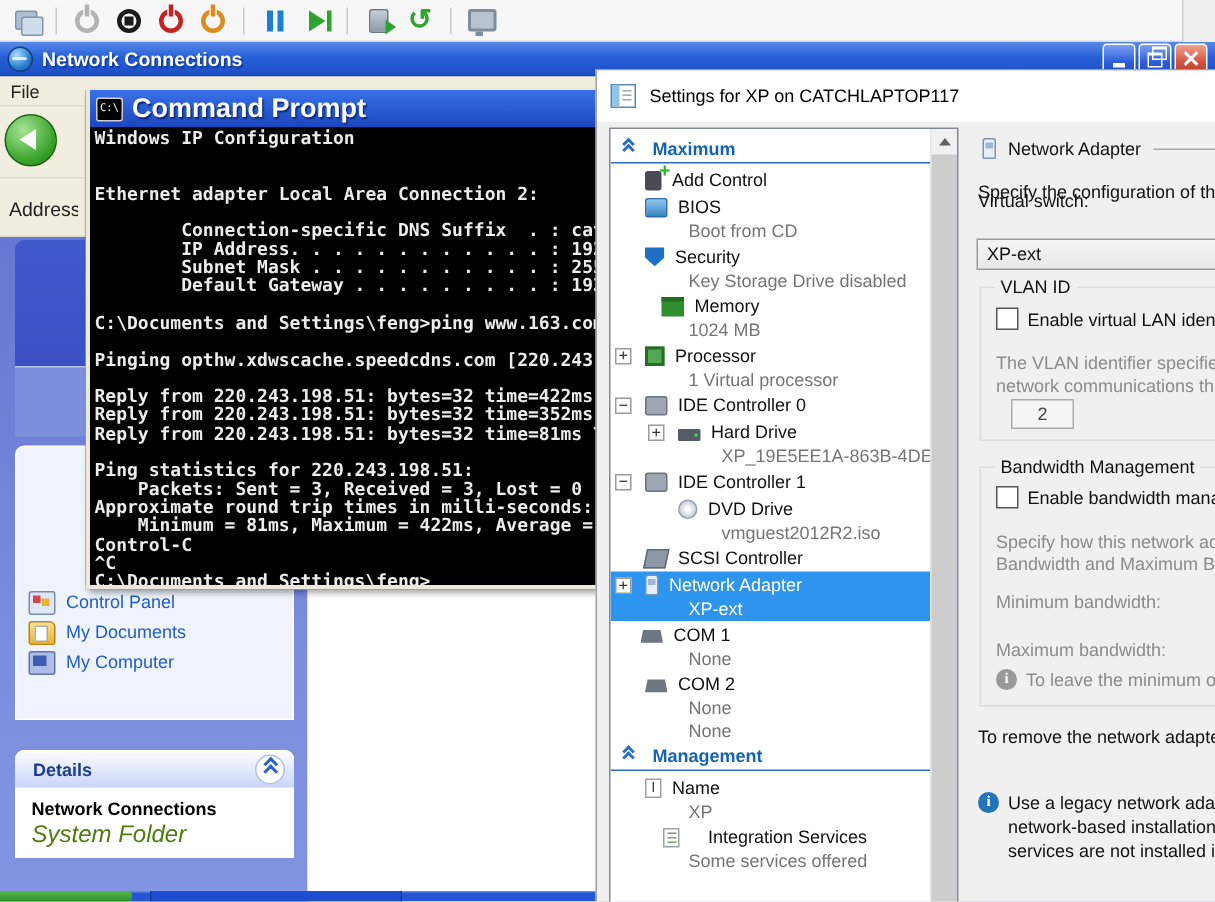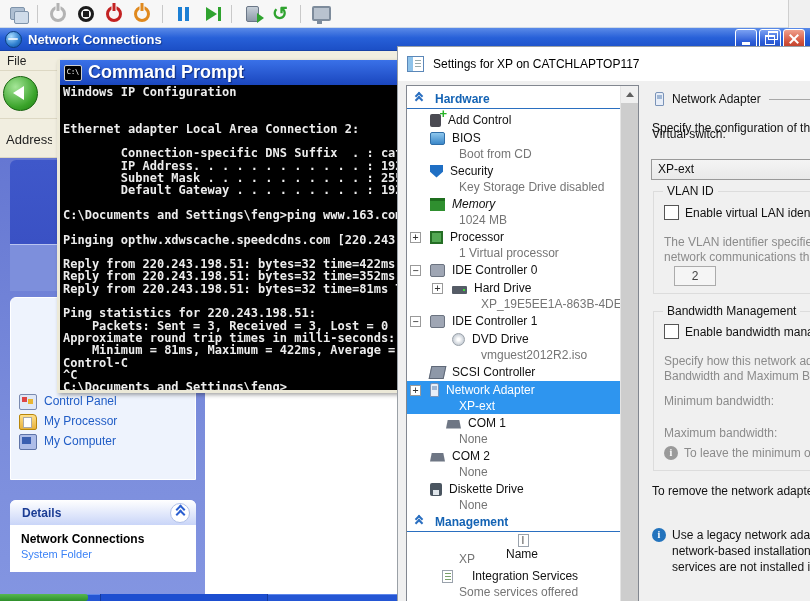--- a/index.html
+++ b/index.html
@@ -72,21 +72,21 @@
   .li-computer{background:#aebde8;border:1px solid #5f74a8;border-radius:2px;}
   .li-computer::after{content:"";position:absolute;left:2px;top:2px;width:9px;height:7px;background:#3a5fb0;}
   .dbox{position:absolute;left:10px;top:342px;width:186px;height:72px;background:#fff;border-radius:6px 6px 0 0;}
   .dbox-head{height:25px;background:linear-gradient(180deg,#ffffff,#c9d5f8);border-radius:6px 6px 0 0;
     display:flex;align-items:center;padding:0 6px 0 12px;box-sizing:border-box;}
   .dbox-title{color:#1c3d94;font-weight:bold;font-size:12px;flex:1;}
   .chev-btn{width:18px;height:18px;border-radius:50%;background:#fff;border:1px solid #b0c0e8;display:flex;flex-direction:column;align-items:center;justify-content:center;gap:0;}
   .caret{width:5px;height:5px;border-left:2px solid #2b5fd0;border-top:2px solid #2b5fd0;transform:rotate(45deg);margin-top:-2px;}
   .dbox-body{padding:7px 0 0 11px;}
   .dbox-name{font-weight:bold;font-size:12px;color:#000;}
-  .dbox-sub{font-size:11px;color:#3b82f6;margin-top:2px;}
+  .dbox-sub{font-size:16px;color:#4d7c0f;margin-top:2px;font-style:italic;}
   
   .taskbar{position:absolute;left:0;top:594px;width:810px;height:7px;background:#2456d4;z-index:20;}
   .taskbar::before{content:"";position:absolute;left:0;top:0;right:0;height:1px;background:#5f87ea;}
   .tb-start{position:absolute;left:0;top:0;width:88px;height:7px;background:linear-gradient(180deg,#57b84f,#2e8f2a);border-radius:0 3px 3px 0;}
   .tb-task{position:absolute;left:100px;top:0;width:166px;height:7px;background:#1d4ed0;border-left:1px solid #153a9c;border-right:1px solid #153a9c;}
   
   .cmd{position:absolute;left:57px;top:60px;width:524px;height:333px;z-index:15;
     border-left:3px solid #ece9d8;border-right:3px solid #ece9d8;border-bottom:3px solid #ece9d8;background:#000;box-sizing:border-box;box-shadow:2px 2px 4px rgba(0,0,0,.35);}
   .cmd-title{height:25px;background:linear-gradient(180deg,#3a71e8,#1a46be);display:flex;align-items:center;padding:0 4px;}
   .cmd-ico{width:16px;height:14px;background:#000;border:1px solid #cfcfcf;border-radius:2px;color:#fff;
@@ -236,21 +236,21 @@
       <div class="sbox1"></div>
       <div class="sbox1-body"></div>
       <div class="sbox2">
         <div class="op-list" id="op-list">
             <div class="op-row">
               <span class="li li-control-panel"></span>
               <span class="op-label">Control Panel</span>
             </div>
             <div class="op-row">
               <span class="li li-documents"></span>
-              <span class="op-label">My Processor</span>
+              <span class="op-label">My Documents</span>
             </div>
             <div class="op-row">
               <span class="li li-computer"></span>
               <span class="op-label">My Computer</span>
             </div>
           </div>
       </div>
       <div class="dbox">
         <div class="dbox-head">
           <span class="dbox-title">Details</span>
@@ -313,21 +313,21 @@
     <span class="set-ico"></span>
     <span class="set-title-text">Settings for XP on CATCHLAPTOP117</span>
   </div>
   <div class="tree">
     <div class="tree-content" id="tree-content">
         <div class="tsec">
           <span class="tchev">
             <span class="caret"></span>
             <span class="caret"></span>
           </span>
-          <span class="tsec-label">Hardware</span>
+          <span class="tsec-label">Maximum</span>
         </div>
         <div class="titem">
           <div class="trow" style="padding-left: 3px;">
             <span class="texp-sp"></span>
             <span class="tic ic-add-hardware"></span>
             <span class="tlabel">Add Control</span>
           </div>
         </div>
         <div class="titem">
           <div class="trow" style="padding-left: 3px;">
@@ -339,21 +339,21 @@
         </div>
         <div class="titem">
           <div class="trow" style="padding-left: 3px;">
             <span class="texp-sp"></span>
             <span class="tic ic-security"></span>
             <span class="tlabel">Security</span>
           </div>
           <div class="tsub" style="padding-left: 52px;">Key Storage Drive disabled</div>
         </div>
         <div class="titem">
-          <div class="trow" style="padding-left: 3px; font-style: italic;">
+          <div class="trow" style="padding-left: 14px;">
             <span class="texp-sp"></span>
             <span class="tic ic-memory"></span>
             <span class="tlabel">Memory</span>
           </div>
           <div class="tsub" style="padding-left: 52px;">1024 MB</div>
         </div>
         <div class="titem">
           <div class="trow" style="padding-left: 3px;">
             <span class="texp">+</span>
             <span class="tic ic-processor"></span>
@@ -400,52 +400,47 @@
         </div>
         <div class="titem sel">
           <div class="trow" style="padding-left: 3px;">
             <span class="texp">+</span>
             <span class="tic ic-network-adapter"></span>
             <span class="tlabel">Network Adapter</span>
           </div>
           <div class="tsub" style="padding-left: 52px;">XP-ext</div>
         </div>
         <div class="titem">
-          <div class="trow" style="padding-left: 19px;">
+          <div class="trow" style="padding-left: 0;">
             <span class="texp-sp"></span>
             <span class="tic ic-com-port"></span>
             <span class="tlabel">COM 1</span>
           </div>
           <div class="tsub" style="padding-left: 52px;">None</div>
         </div>
         <div class="titem">
           <div class="trow" style="padding-left: 3px;">
             <span class="texp-sp"></span>
             <span class="tic ic-com-port"></span>
             <span class="tlabel">COM 2</span>
           </div>
           <div class="tsub" style="padding-left: 52px;">None</div>
         </div>
         <div class="titem">
-          <div class="trow" style="padding-left: 3px;">
-            <span class="texp-sp"></span>
-            <span class="tic ic-diskette"></span>
-            <span class="tlabel">Diskette Drive</span>
-          </div>
           <div class="tsub" style="padding-left: 52px;">None</div>
         </div>
         <div class="tsec">
           <span class="tchev">
             <span class="caret"></span>
             <span class="caret"></span>
           </span>
           <span class="tsec-label">Management</span>
         </div>
         <div class="titem">
-          <div class="trow" style="padding-left: 16px; flex-direction: column;">
+          <div class="trow" style="padding-left: 3px;">
             <span class="texp-sp"></span>
             <span class="tic ic-name"></span>
             <span class="tlabel">Name</span>
           </div>
           <div class="tsub" style="padding-left: 52px;">XP</div>
         </div>
         <div class="titem">
           <div class="trow" style="padding-left: 3px; gap: 12px;">
             <span class="texp-sp"></span>
             <span class="tic ic-integration-services"></span>

